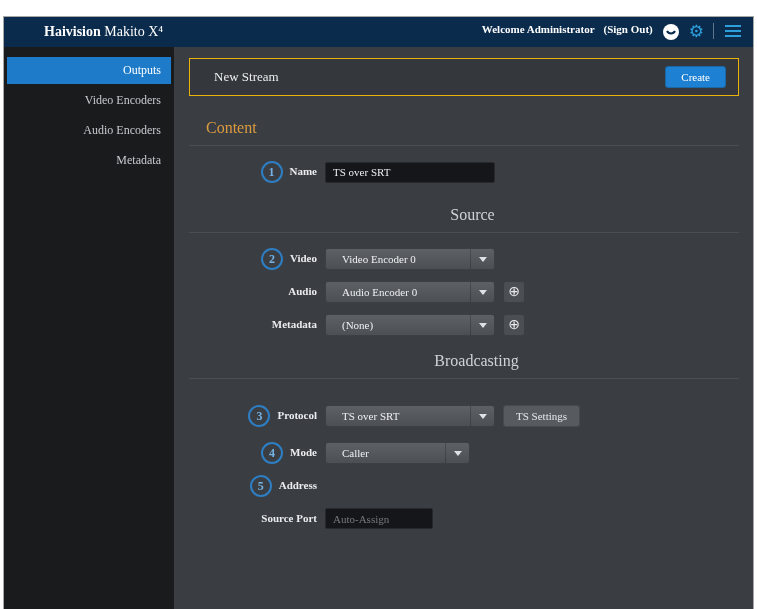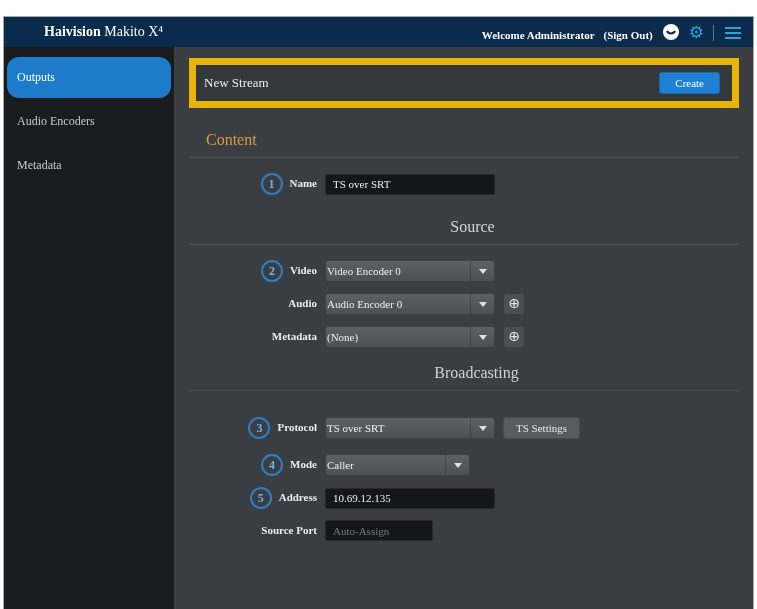--- a/index.html
+++ b/index.html
@@ -7,38 +7,38 @@
   body { background:#ffffff; font-family:"Liberation Sans", sans-serif; }
   .page { position:relative; width:757px; height:609px; background:#ffffff; overflow:hidden; }
   .app { position:absolute; left:3px; top:16px; width:751px; height:602px; border:1px solid #a8a8a8;
          background:#3a3e43; display:flex; flex-direction:column; overflow:hidden;font-family:Liberation Serif, serif; }
 
   
   .topbar { flex:0 0 30px; height:30px; background:#0b2b4c; display:flex; align-items:center;
             justify-content:space-between; padding:0 10px 0 12px; }
   .brand { color:#ffffff; font-size:14px; white-space:pre; }
   .brand-bold { font-weight:bold; }
-  .topbar-right { display:flex; align-items:flex-end; gap:9px; }
+  .topbar-right { display:flex; align-items:flex-start; gap:9px; }
   .welcome { color:#ffffff; font-size:11px; font-weight:bold; }
   .signout { color:#ffffff; font-size:11px; font-weight:bold; cursor:pointer; text-decoration:none; }
   .icon-circle { display:flex; cursor:pointer; }
   .icon-gear { color:#2da0dc; font-size:17px; line-height:1; cursor:pointer; }
   .sep { width:1px; height:16px; background:rgba(255,255,255,0.35); }
   .icon-menu { display:flex; flex-direction:column; gap:3px; cursor:pointer; padding:2px; }
   .icon-menu i { display:block; width:16px; height:2px; background:#2da0dc; }
 
   
   .appbody { flex:1; display:flex; min-height:0; }
   .sidebar { flex:0 0 170px; width:170px; background:#191b1d; padding-top:10px; }
-  .side-item { margin:0 3px 3px; padding:13px 10px; font-size:12px; color:#c7cbcf; cursor:pointer; border-radius:12px; }
+  .side-item { margin:0 3px 3px; padding:6px 10px; font-size:12px; color:#c7cbcf; cursor:pointer; border-radius:0;text-align:right; }
   .side-item.active { background:#1d7bc9; color:#ffffff; }
 
   .content { flex:1; padding:11px 14px 0 15px; overflow:hidden; color:#e8eaed; }
-  .panel-head { border:7px solid #eab308; background:#34383c; display:flex; align-items:center;
-                justify-content:space-between; padding:7px 12px 7px 8px; }
+  .panel-head { border:1px solid #eab308; background:#34383c; display:flex; align-items:center;
+                justify-content:space-between; padding:7px 12px 7px 24px; }
   .panel-title { font-size:13px; color:#eceef0; }
 
   .btn { border-radius:3px; font-size:11px; font-family:inherit; cursor:pointer; }
   .btn-create { background:#1e80d2; border:1px solid #1a67a6; color:#ffffff; padding:4px 15px; }
   .btn-gray { background:#575b60; border:1px solid #46494d; color:#e6e9eb; padding:4px 12px; }
   .btn-plus { width:22px; height:22px; background:#4b4f54; border:1px solid #3b3e42; border-radius:3px;
               color:#e8eaec; font-size:14px; line-height:1; display:flex; align-items:center;
               justify-content:center; cursor:pointer; padding:0; }
 
   .section-title { margin-top:23px; padding:0 0 8px 17px; border-bottom:1px solid #4b4f54; font-size:16px; }
@@ -58,21 +58,21 @@
 
   .text-input { background:#141619; border:1px solid #26292d; border-radius:2px; color:#eceef0;
                 font-size:11px; font-family:inherit; height:21px; padding:0 7px; }
   .text-input::placeholder { color:#75797e; }
   .w-lg { width:170px; }
   .w-md { width:145px; }
   .w-sm { width:108px; }
 
   .select { display:flex; align-items:center; background:linear-gradient(#5d6166,#4c5055);
             border:1px solid #3c3f43; border-radius:3px; height:22px; cursor:pointer; }
-  .select-value { flex:1; padding-left:1px; font-size:11px; color:#eff1f3; white-space:nowrap; overflow:hidden; }
+  .select-value { flex:1; padding-left:16px; font-size:11px; color:#eff1f3; white-space:nowrap; overflow:hidden; }
   .chev { width:24px; align-self:stretch; display:flex; align-items:center; justify-content:center;
           border-left:1px solid rgba(0,0,0,0.22); }
   .tri { width:0; height:0; border-left:4px solid transparent; border-right:4px solid transparent;
          border-top:5px solid #dfe2e5; }
 </style>
 </head>
 <body>
 
 <div class="page">
   <div class="app">
@@ -100,20 +100,23 @@
       </div>
     </header>
 
     <div class="appbody">
 
       <nav class="sidebar">
         <div class="side-item active">
           <span>Outputs</span>
         </div>
         <div class="side-item">
+          <span>Video Encoders</span>
+        </div>
+        <div class="side-item">
           <span>Audio Encoders</span>
         </div>
         <div class="side-item">
           <span>Metadata</span>
         </div>
       </nav>
 
       <main class="content">
 
         <div class="panel-head">
@@ -216,23 +219,20 @@
                   <i class="tri"></i>
                 </span>
             </div>
           </div>
         </div>
 
         <div class="form-row">
           <div class="label-col">
             <span class="badge">5</span>
             <label class="f-label">Address</label>
-          </div>
-          <div class="control">
-            <input class="text-input w-lg" value="10.69.12.135" style="">
           </div>
         </div>
 
         <div class="form-row">
           <div class="label-col">
             <label class="f-label">Source Port</label>
           </div>
           <div class="control">
             <input class="text-input w-sm" placeholder="Auto-Assign" style="">
           </div>

